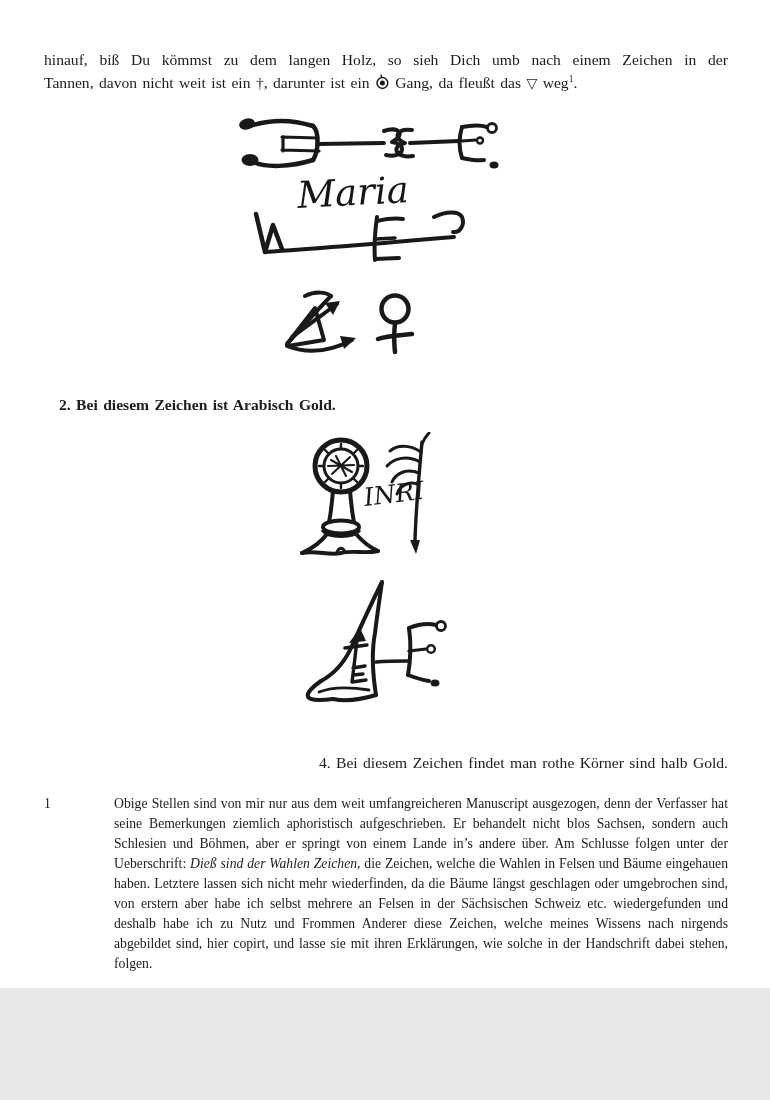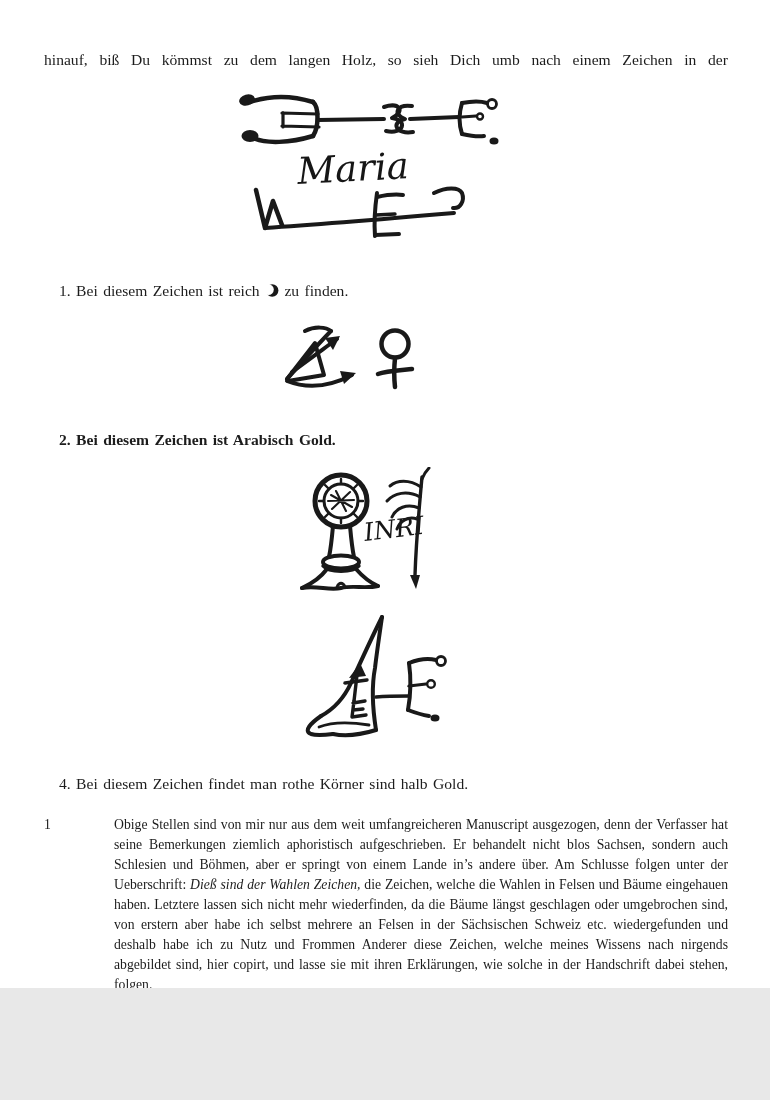--- a/index.html
+++ b/index.html
@@ -21,41 +21,46 @@
   .blob { fill:#191919; stroke:none; }
   .handtext { font-family:"DejaVu Serif","Liberation Serif",serif; font-style:italic; fill:#161616; }
 
   .fig1 { margin:16px 0 0 182px; }
   .fig2 { margin:20px 0 0 230px; }
   .fig3 { margin:16px 0 0 245px; }
   .fig4 { margin:16px 0 0 245px; }
   .mt-item1 { margin-top:36px; }
   .mt-item2 { margin-top:26px;font-weight:bold; }
   .mt-item3 { margin-top:20px; }
-  .mt-item4 { margin-top:30px; }
+  .mt-item4 { margin-top:44px;text-align:right; }
 
   .footnote { display:flex; margin-top:20px; font-size:13.7px; line-height:20px; }
   .fn-marker { width:34px; flex:none; }
   .fn-text { flex:1; text-align:justify;margin-left:36px; }
   .fn-italic { font-style:italic; }
 
   .sym-inline { display:inline-block; vertical-align:-2px; }
   .sup-ref { font-size:9.5px; vertical-align:6px; line-height:0; }
   .water-glyph { font-family:"DejaVu Sans",sans-serif; font-size:14px; }
 
   .pagenum { position:absolute; left:40px; top:1046px; font-size:13.5px; }
 </style>
 </head>
 <body>
 
 <div class="page">
   <div class="content">
 
     <div class="intro">
       <div class="l1">hinauf, biß Du kömmst zu dem langen Holz, so sieh Dich umb nach einem Zeichen in der</div>
+      <div class="l2"><span>Tannen, davon nicht weit ist ein </span><span>†</span><span>, darunter ist ein </span><svg class="sym-inline" width="15" height="16" viewBox="0 0 15 16">
+            <path class="ink" d="M6.8 3.4 L6 1" stroke-width="1.3"></path>
+            <circle class="ink" cx="7.4" cy="9" r="5.4" stroke-width="1.5"></circle>
+            <circle class="blob" cx="7.4" cy="9" r="2.5"></circle>
+          </svg><span> Gang, da fleußt das </span><span class="water-glyph">▽</span><span> weg</span><sup class="sup-ref">1</sup><span>.</span></div>
     </div>
 
     <div class="fig fig1">
       <svg width="280" height="152" viewBox="0 0 280 152">
         <ellipse class="blob" cx="21" cy="13" rx="8" ry="5.5" transform="rotate(-15 21 13)"></ellipse>
         <path class="ink" d="M24 15 C45 8 68 9 87 15" stroke-width="4.5"></path>
         <path class="ink" d="M87 15 C93 20 93 40 87 49" stroke-width="4.5"></path>
         <path class="ink" d="M87 49 C64 56 40 57 27 51" stroke-width="4.5"></path>
         <ellipse class="blob" cx="24" cy="49" rx="8.5" ry="6"></ellipse>
         <path class="ink" d="M56 26 L92 27 M56 39 L93 40 M57 26 L57 40" stroke-width="3.2"></path>
@@ -74,24 +79,20 @@
         <path class="ink" d="M30 103 L39 141 L47 114 L56 138" stroke-width="4.5"></path>
         <path class="ink" d="M39 141 C100 137 170 131 228 126" stroke-width="4"></path>
         <path class="ink" d="M151 106 C149 120 148 136 149 149" stroke-width="4"></path>
         <path class="ink" d="M151 110 C160 108 170 107 177 108" stroke-width="4"></path>
         <path class="ink" d="M150 128 L169 127" stroke-width="3.4"></path>
         <path class="ink" d="M149 148 L173 147" stroke-width="4"></path>
         <path class="ink" d="M208 106 C220 100 233 100 236 106 C239 114 234 122 227 121" stroke-width="4"></path>
       </svg>
     </div>
 
-    <div class="item mt-item1"><span>1.</span> <span>Bei diesem Zeichen ist reich </span><svg class="sym-inline" width="14" height="15" viewBox="0 0 14 15">
-          <circle cx="7.2" cy="7.5" r="6.2" fill="#191919"></circle>
-          <circle cx="3.4" cy="6.6" r="5.4" fill="#ffffff"></circle>
-        </svg><span> zu finden.</span></div>
 
     <div class="fig fig2">
       <svg width="170" height="76" viewBox="0 0 170 76">
         <path class="ink" d="M31 9 C41 4 52 5 57 9" stroke-width="4"></path>
         <path class="ink" d="M57 9 C46 20 30 38 13 57" stroke-width="4"></path>
         <path class="ink" d="M13 57 L41 21 L50 53 L14 59" stroke-width="4"></path>
         <path class="ink" d="M18 50 C34 38 48 28 63 17" stroke-width="4"></path>
         <polygon class="blob" points="66,14 51,16 59,28"></polygon>
         <path class="ink" d="M13 59 C36 68 57 64 78 53" stroke-width="4"></path>
         <polygon class="blob" points="82,51 66,49 70,62"></polygon>

